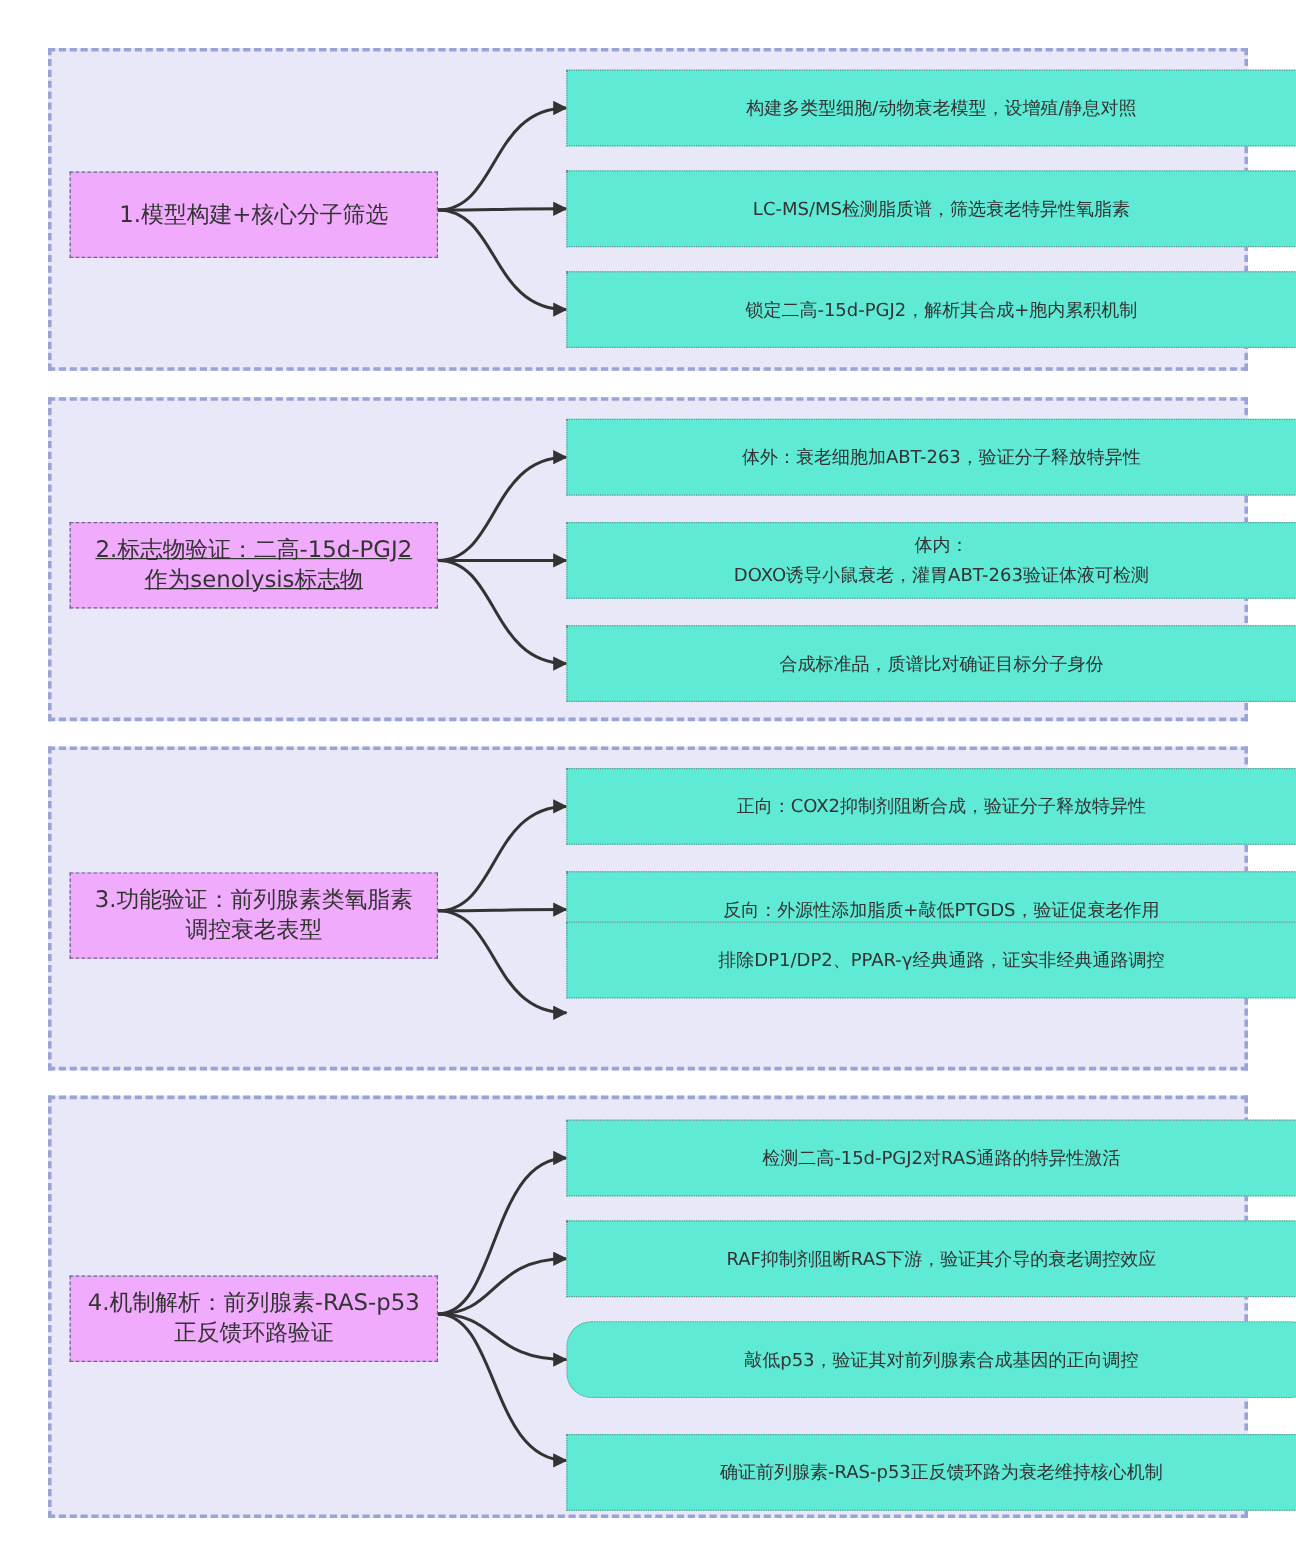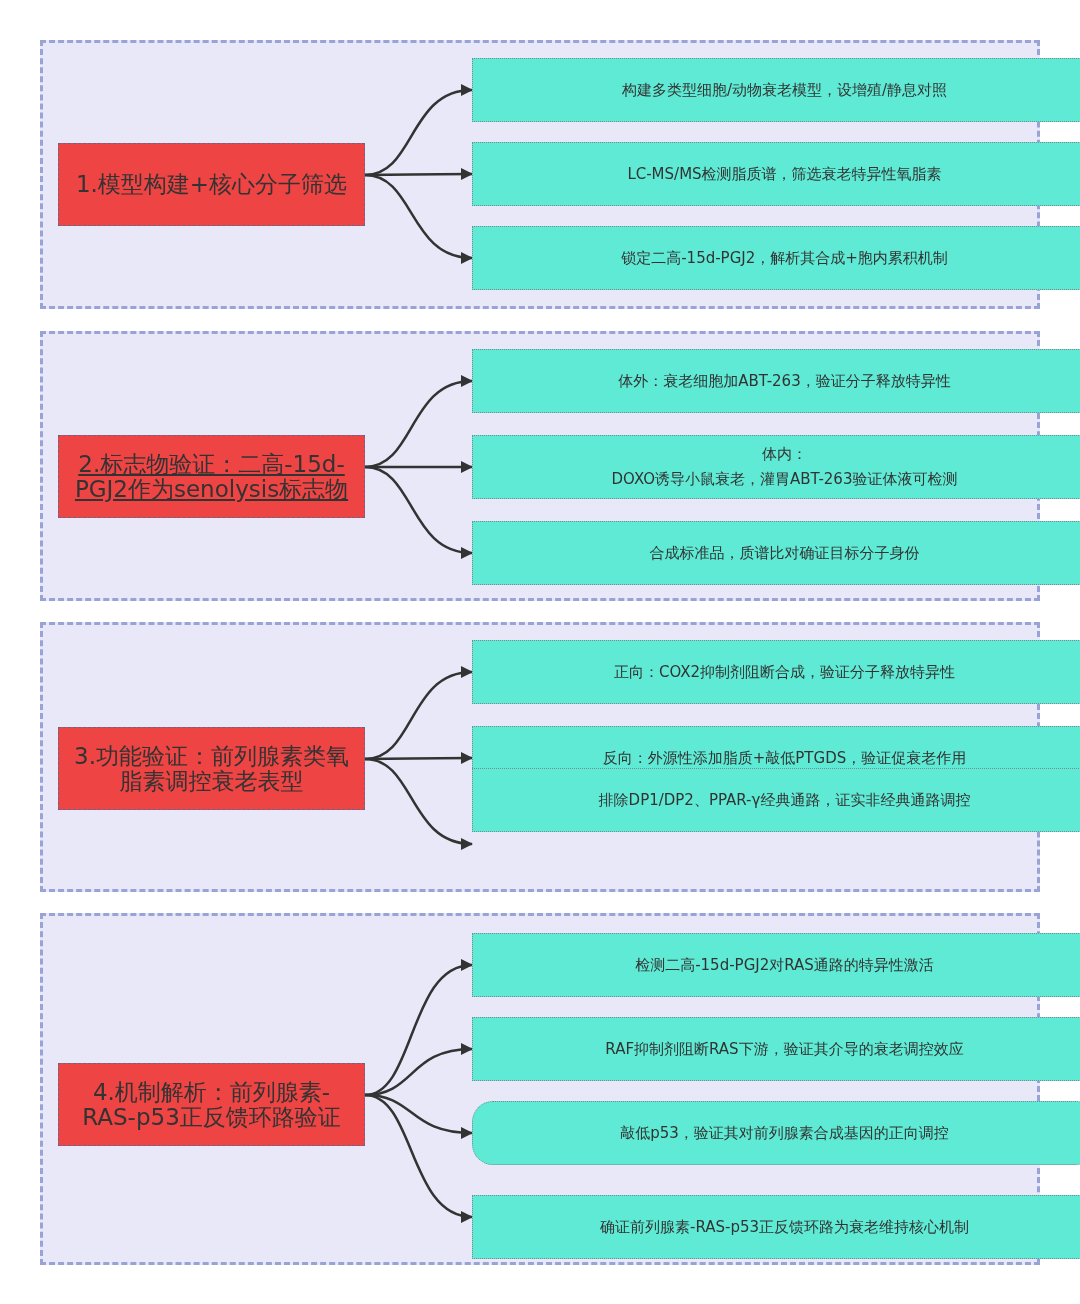--- a/index.html
+++ b/index.html
@@ -1,23 +1,23 @@
 <!DOCTYPE html>
 <html><head>
 <meta charset="utf-8">
 <style>
   html, body { margin: 0; padding: 0; background: #ffffff; }
   body { width: 1080px; height: 1304px; position: relative; overflow: hidden;
          font-family: "DejaVu Sans", "Liberation Sans", sans-serif; color: #333333; }
   .group { position: absolute; left: 40px; width: 1000px; box-sizing: border-box;
            background: #e8e8f8; border: 3px dashed #9aa3d6; }
-  .lnode { position: absolute; left: 58px; width: 307px; height: 83px; box-sizing: border-box;
-           background: #ef4444; border: 1px dashed #666688;
+  .lnode { position: absolute; left: 58px; width: 307px; height: 72px; box-sizing: border-box;
+           background: #f0abfc; border: 1px dashed #666688;
            display: flex; align-items: center; justify-content: center; text-align: center;
-           font-size: 23px; line-height: 25px; padding: 0 12px; color: #333; }
+           font-size: 19px; line-height: 25px; padding: 0 12px; color: #333; }
   .rnode { position: absolute; left: 472px; width: 625px; height: 64px; box-sizing: border-box;
            background: #5eead4; border: 1px dotted #7a8a8a;
            display: flex; align-items: center; justify-content: center; text-align: center;
            font-size: 15px; line-height: 25px; padding: 0 18px; color: #333; white-space: pre-line; }
   svg#edges { position: absolute; left: 0; top: 0; width: 1080px; height: 1304px; pointer-events: none; }
 </style>
 </head>
 <body>
 
 <div class="group" style="top:40px;height:269px;"></div>

